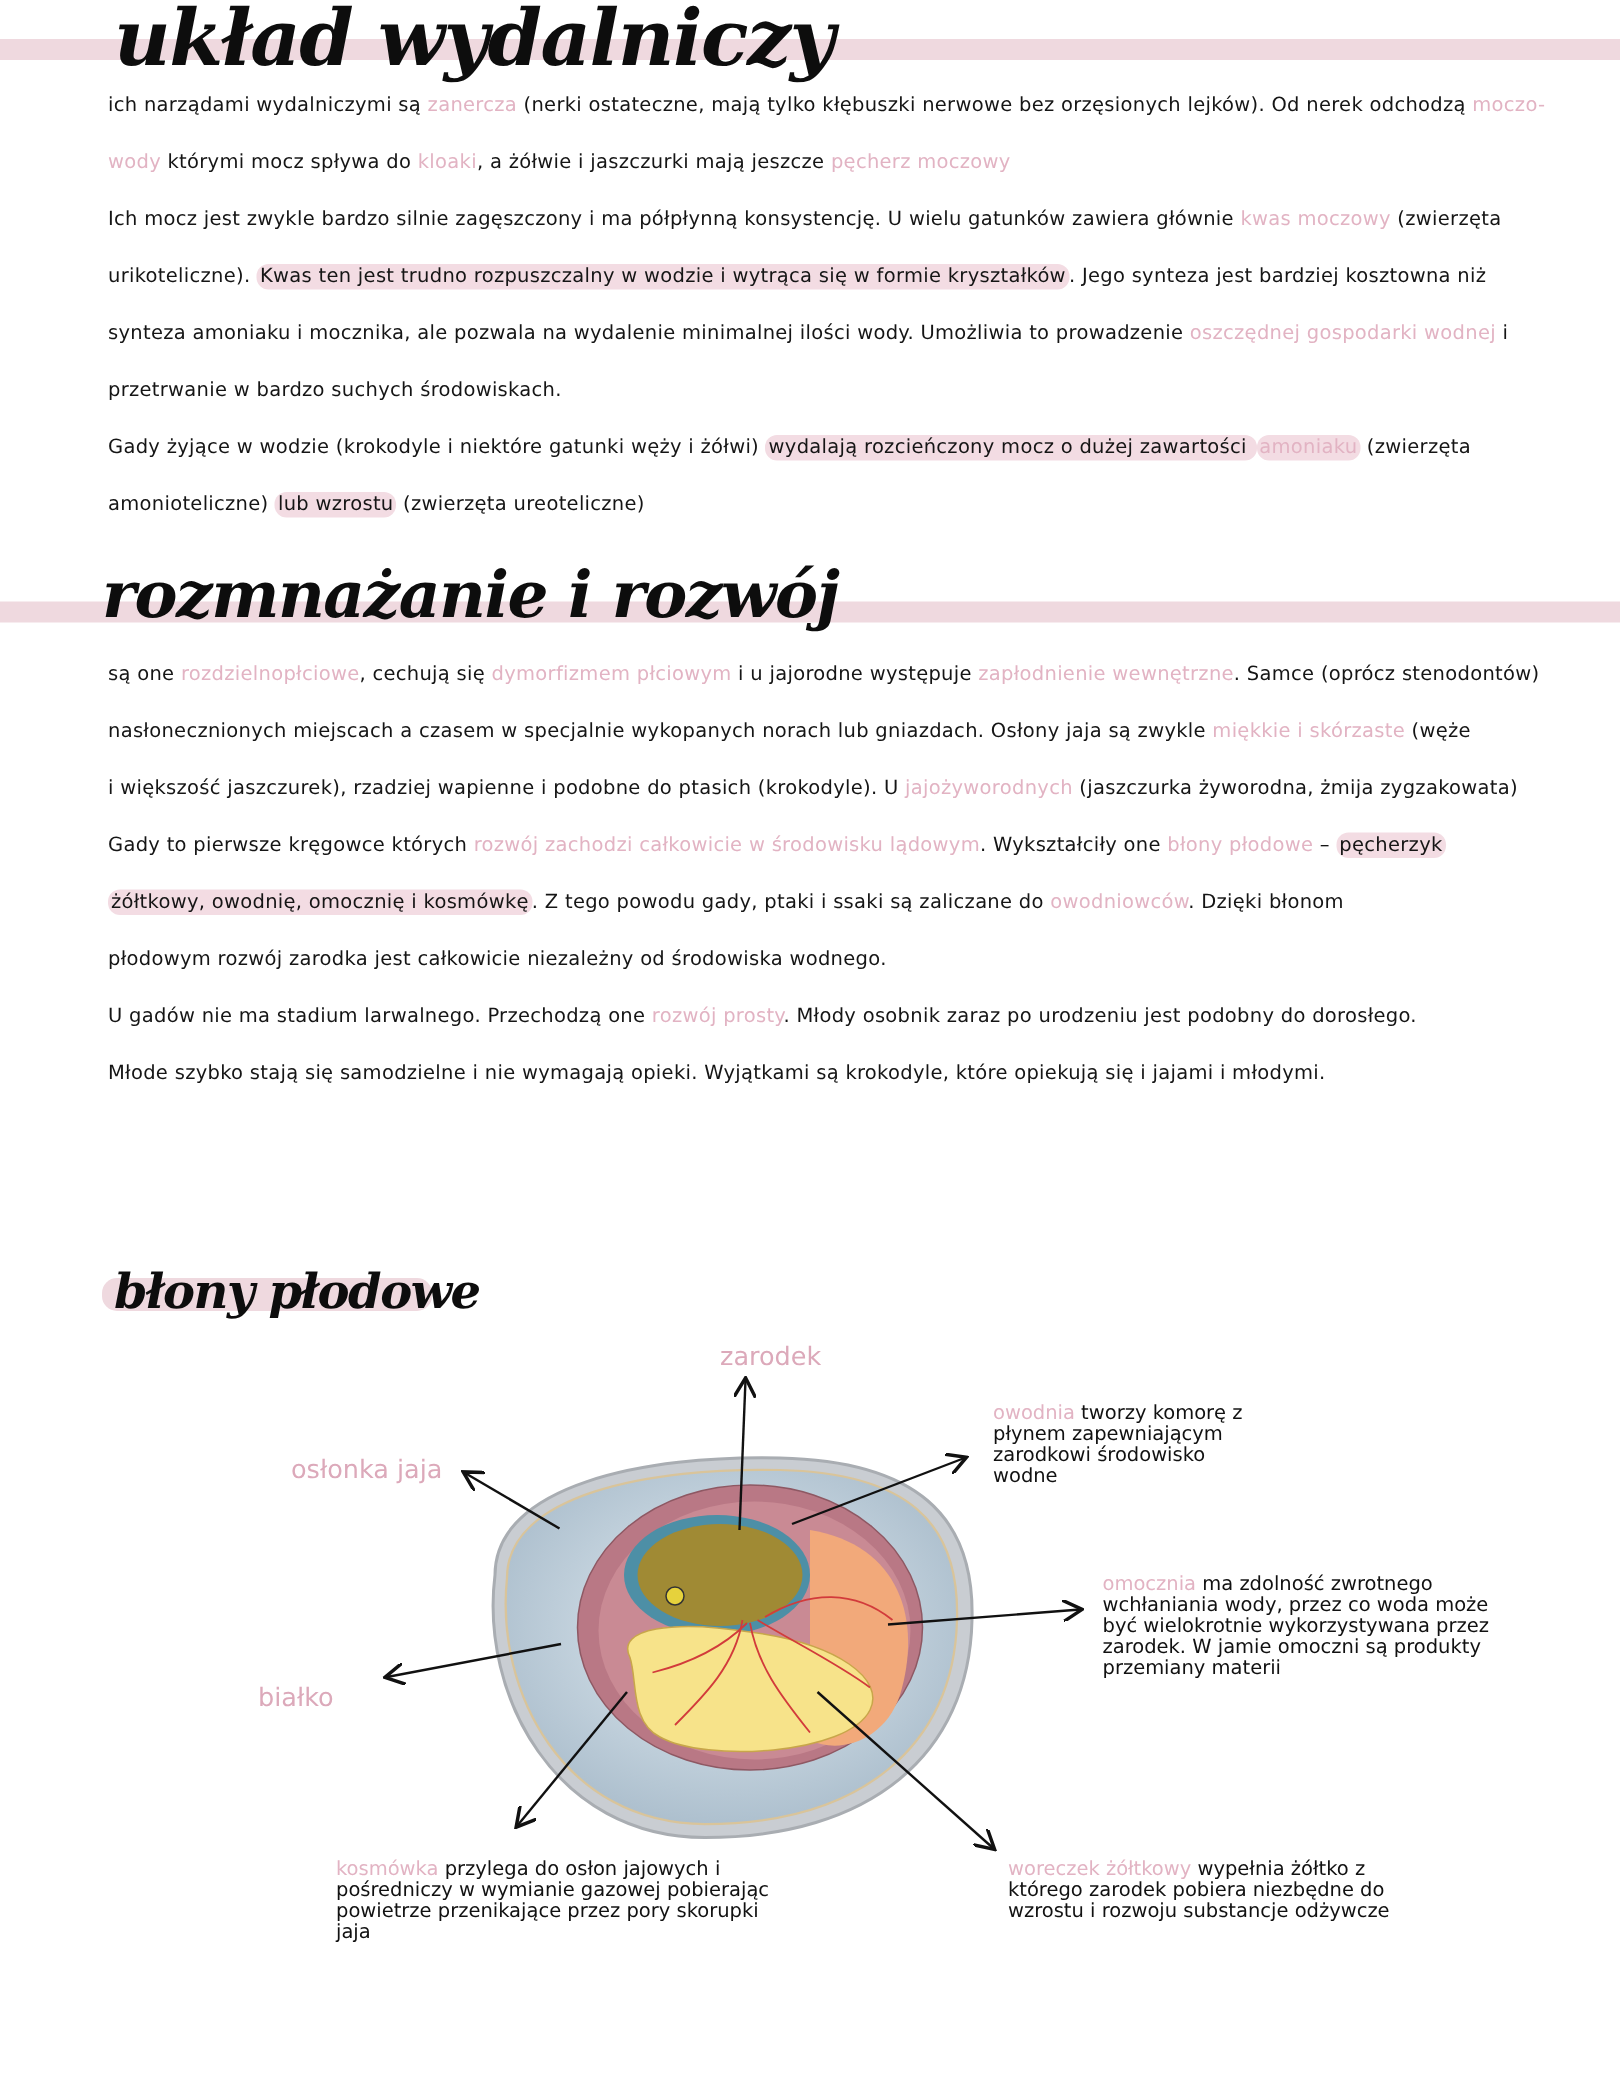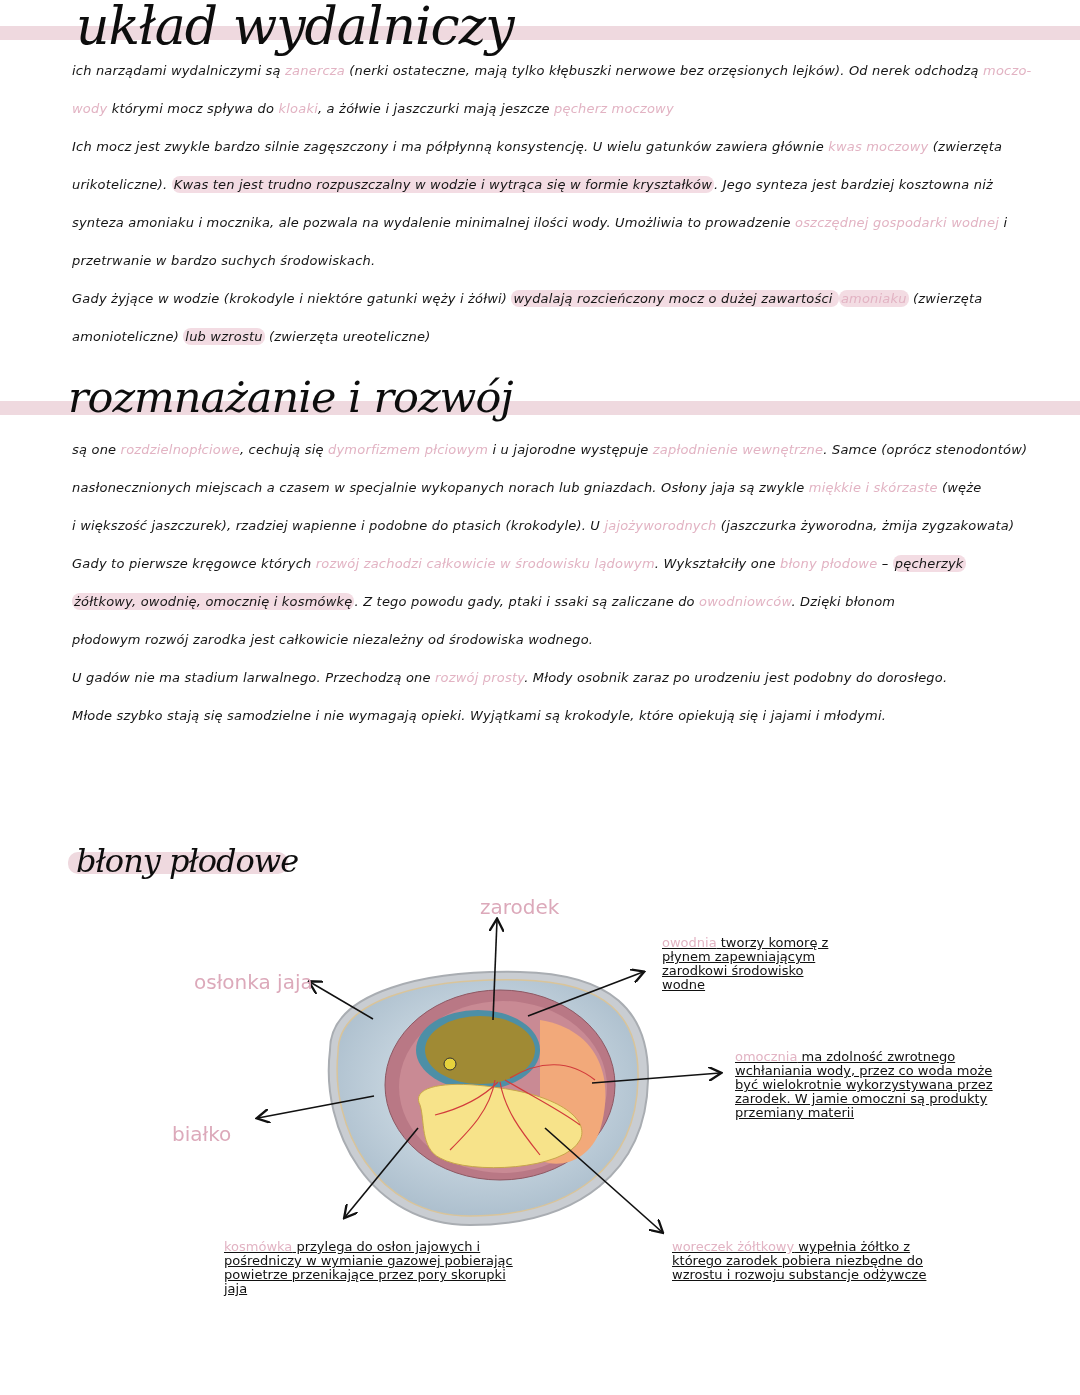--- a/index.html
+++ b/index.html
@@ -1,27 +1,27 @@
 <!DOCTYPE html>
 <html><head>
 <meta charset="utf-8">
 <style>
   html, body { margin:0; padding:0; background:#ffffff; }
   body { width:1080px; height:1395px; position:relative; overflow:hidden;
          font-family:"DejaVu Sans", sans-serif; color:#111; }
   .band { position:absolute; left:0; width:1080px; height:14px; background:#efd9df; }
-  .title { position:absolute; font-family:"DejaVu Serif", serif; font-weight:normal; font-style:italic;
+  .title { position:absolute; font-family:"DejaVu Serif", serif; font-weight:bold; font-style:italic;
            color:#0d0d0d; letter-spacing:-1px; line-height:1; }
   .para { position:absolute; left:72px; width:1000px; font-size:13px; line-height:38px;
-          letter-spacing:0.2px; color:#151515;font-style:italic; }
+          letter-spacing:0.2px; color:#151515; }
   .para p { margin:0; }
   .pk { color:#e2b3c3; }
   .hl { background:#f3dce3; border-radius:8px; padding:1px 2px;margin-top:48px; }
-  .lbl { position:absolute; font-size:20px; color:#dca9ba; }
-  .note { position:absolute; font-size:13px; line-height:14px; color:#111;text-decoration:underline; }
+  .lbl { position:absolute; font-size:17px; color:#dca9ba; }
+  .note { position:absolute; font-size:13px; line-height:14px; color:#111; }
   .note .pk { color:#e2b3c3; }
   .sub-hl { position:absolute; background:#efd9df; border-radius:10px; }
 </style>
 </head>
 <body>
 
 <div class="band" style="top:26px;"></div>
 <div class="title" style="left:76px; top:0px; font-size:52px;">układ wydalniczy</div>
 <div class="para" id="s1" style="top:52px;">
     <p><span>ich narządami wydalniczymi są </span><span class="pk">zanercza</span><span> (nerki ostateczne, mają tylko kłębuszki nerwowe bez orzęsionych lejków). Od nerek odchodzą </span><span class="pk">moczo-</span></p>

